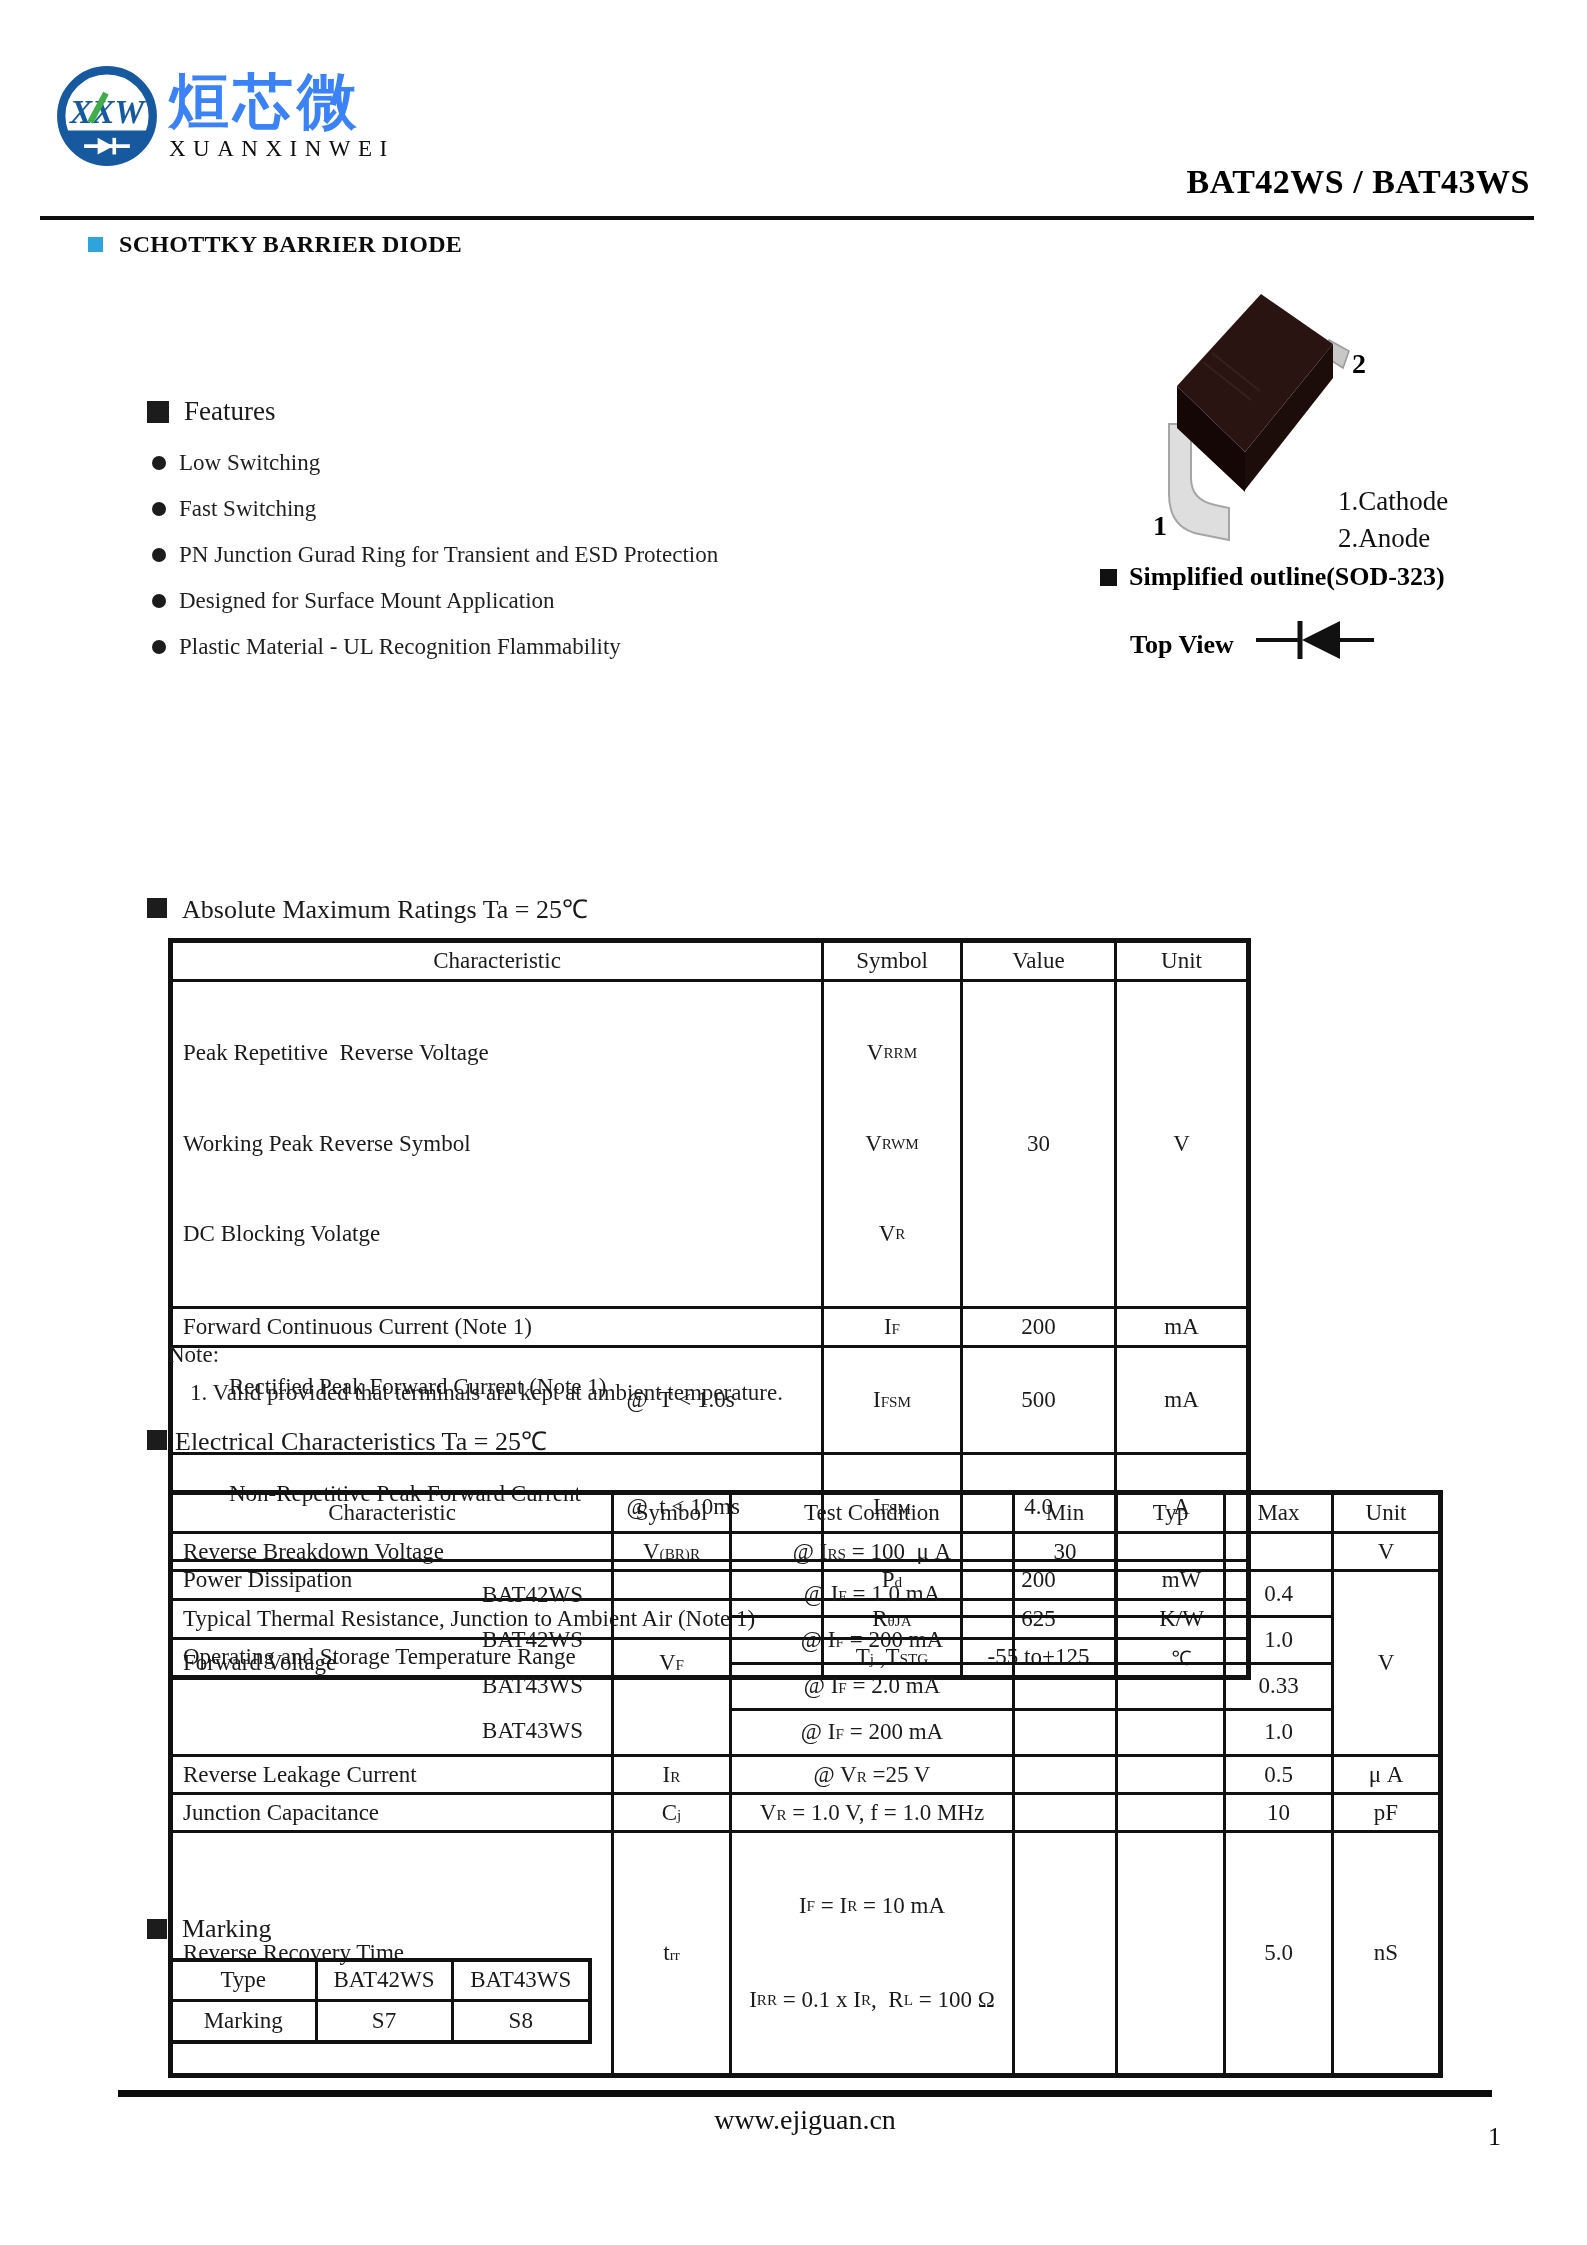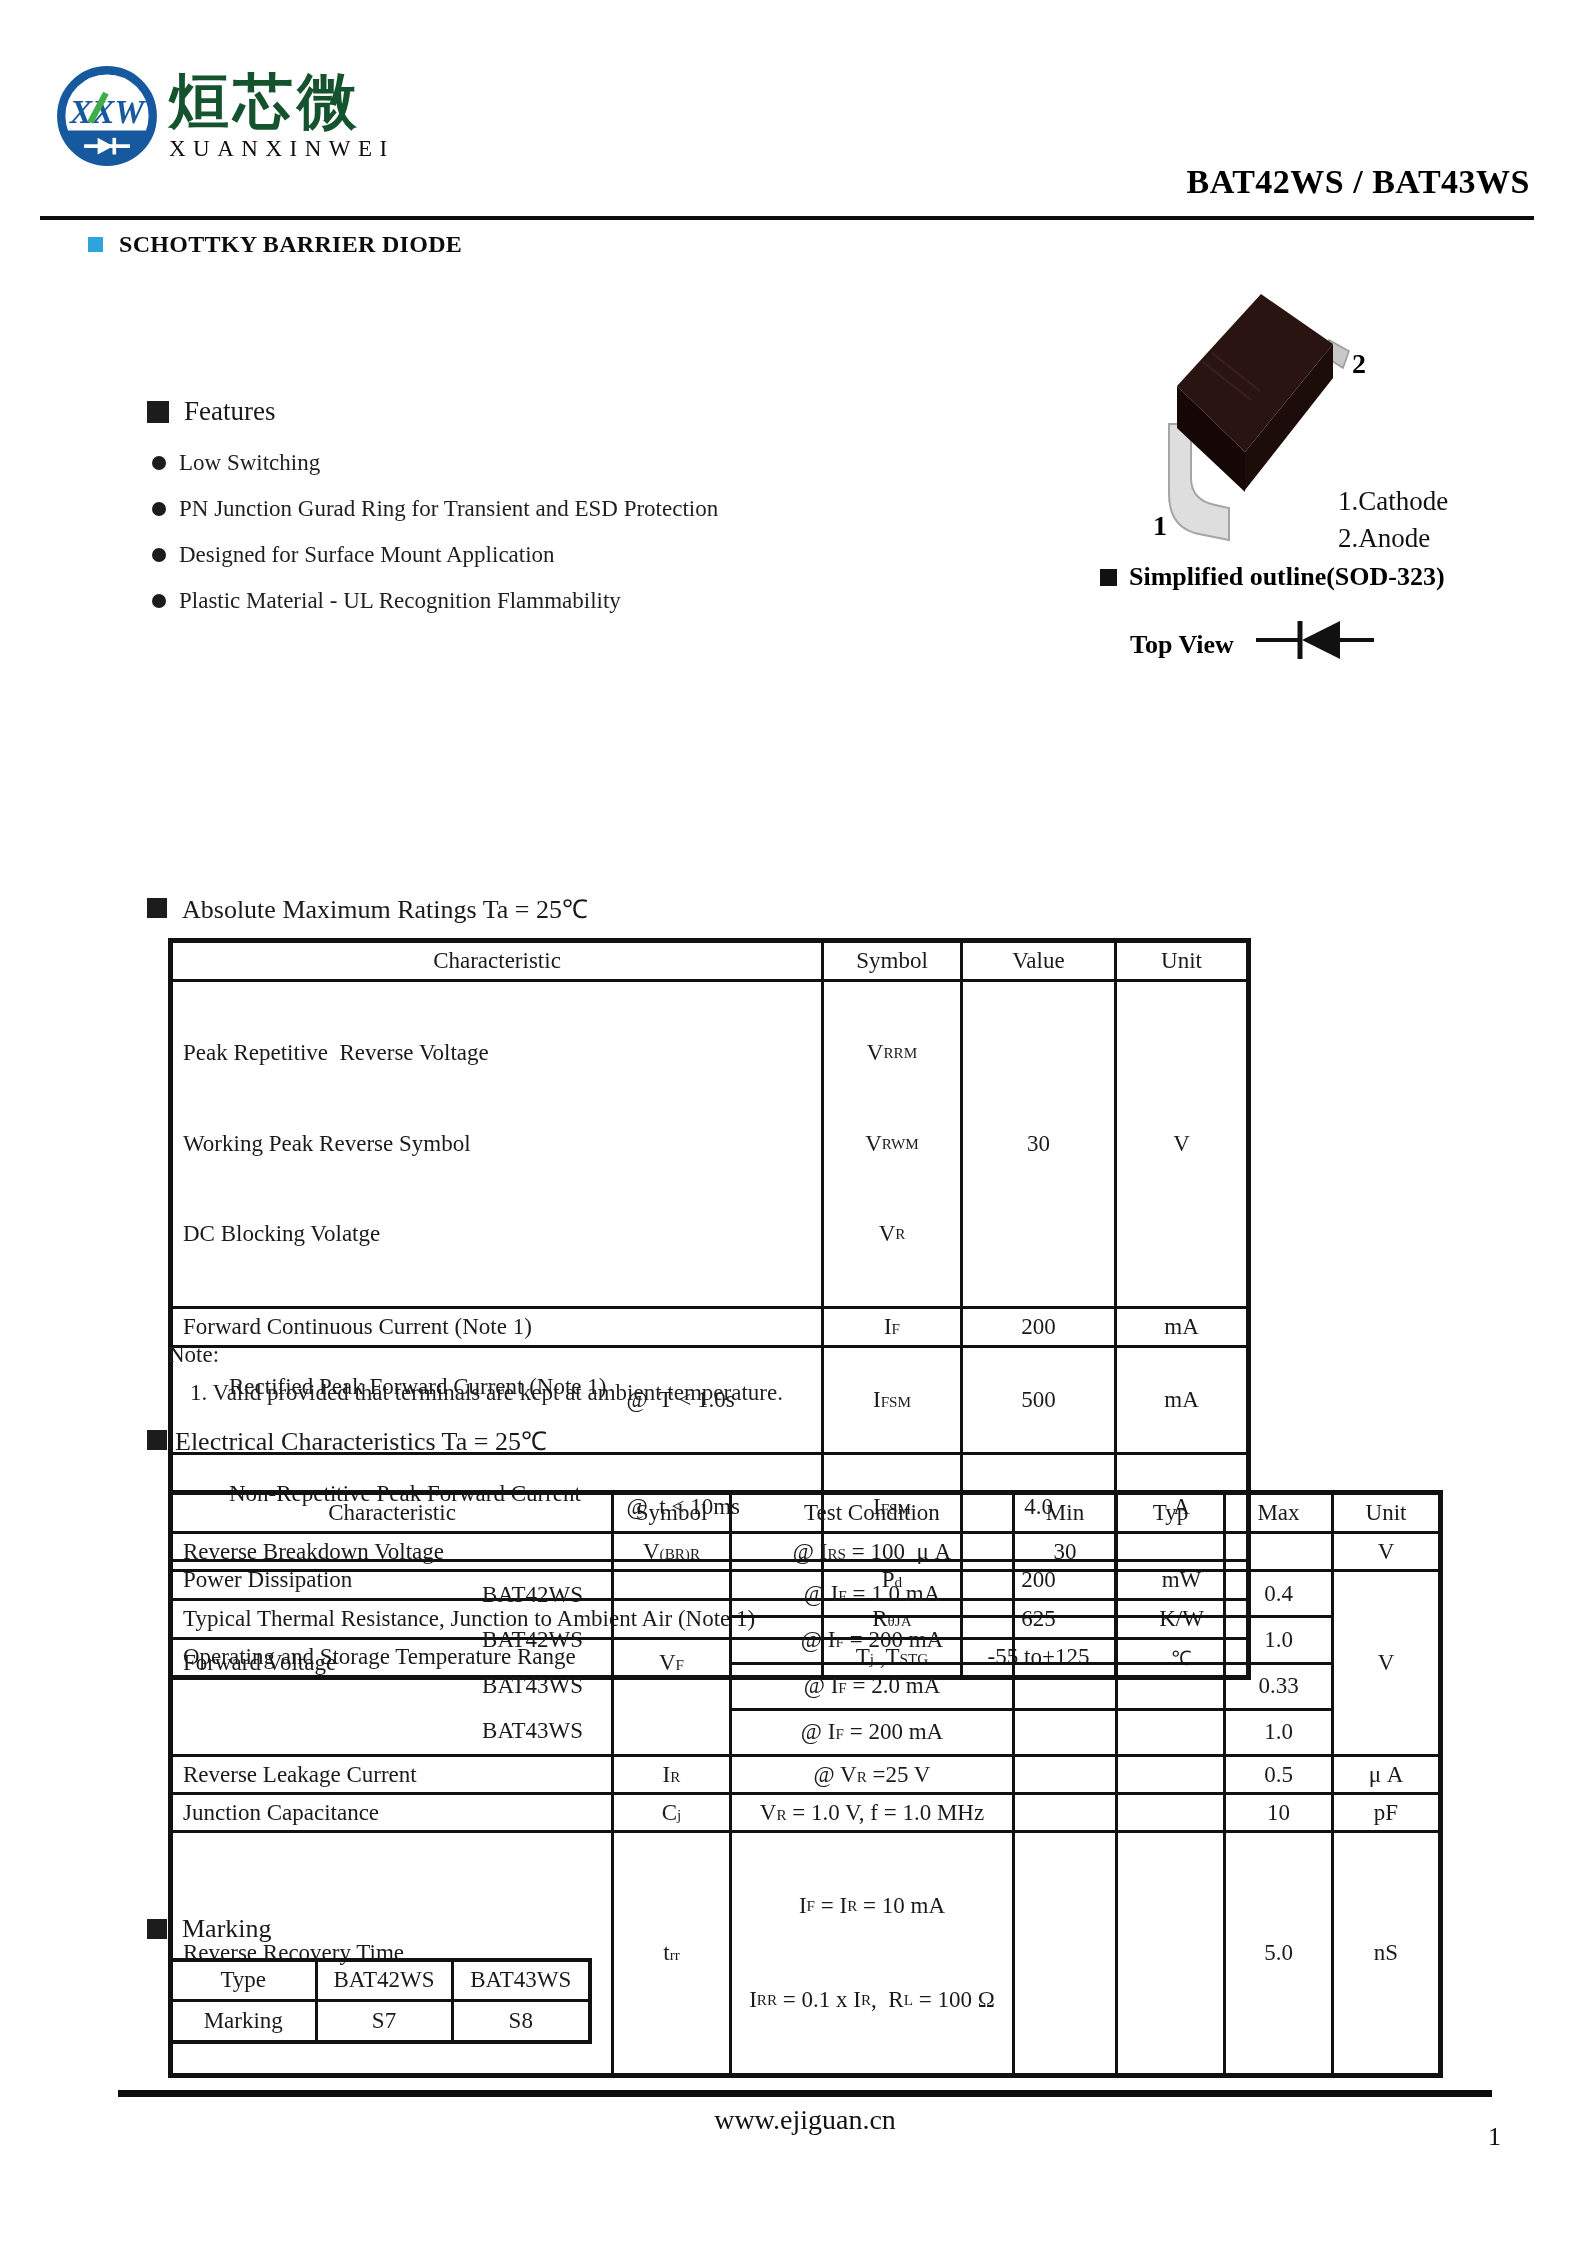--- a/index.html
+++ b/index.html
@@ -3,21 +3,21 @@
 <meta charset="utf-8">
 <style>
   html,body{margin:0;padding:0;background:#888;}
   .page{position:relative;width:1587px;height:2245px;background:#ffffff;margin:0 auto;
         font-family:Liberation Serif, serif;color:#1a1a1a;overflow:hidden;}
   .abs{position:absolute;}
 
   
   .logo{left:55px;top:64px;display:flex;align-items:flex-start;gap:10px;}
   .logo-mark{width:104px;height:104px;}
-  .logo-cn{font-size:60px;font-weight:bold;color:#14532d;letter-spacing:4px;line-height:64px;margin-top:6px;}
+  .logo-cn{font-size:60px;font-weight:bold;color:#3b82f6;letter-spacing:4px;line-height:64px;margin-top:6px;}
   .logo-en{font-size:23px;color:#0d0d0d;letter-spacing:7.5px;margin-top:2px;font-weight:500;}
 
   .part-title{top:163px;right:57px;font-size:34px;font-weight:bold;color:#000;letter-spacing:0.5px;}
   .hrule{left:40px;top:216px;width:1494px;height:4px;background:#0d0d0d;}
 
   .subtitle{left:88px;top:231px;display:flex;align-items:center;gap:16px;}
   .subtitle .bsq{width:15px;height:15px;background:#2fa3dc;}
   .subtitle .txt{font-size:24px;font-weight:bold;color:#0d0d0d;letter-spacing:0.3px;}
 
   
@@ -100,20 +100,24 @@
   </div>
 
   <div class="abs features sechead">
     <span class="sq" style="width:22px;height:22px;"></span>
     <span class="txt" style="font-size:27px;">Features</span>
   </div>
   <div class="abs feat-list">
     <div class="feat-item">
       <span class="dot"></span>
       <span>Low Switching</span>
+    </div>
+    <div class="feat-item">
+      <span class="dot"></span>
+      <span>Fast Switching</span>
     </div>
     <div class="feat-item">
       <span class="dot"></span>
       <span>PN Junction Gurad Ring for Transient and ESD Protection</span>
     </div>
     <div class="feat-item">
       <span class="dot"></span>
       <span>Designed for Surface Mount Application</span>
     </div>
     <div class="feat-item">

